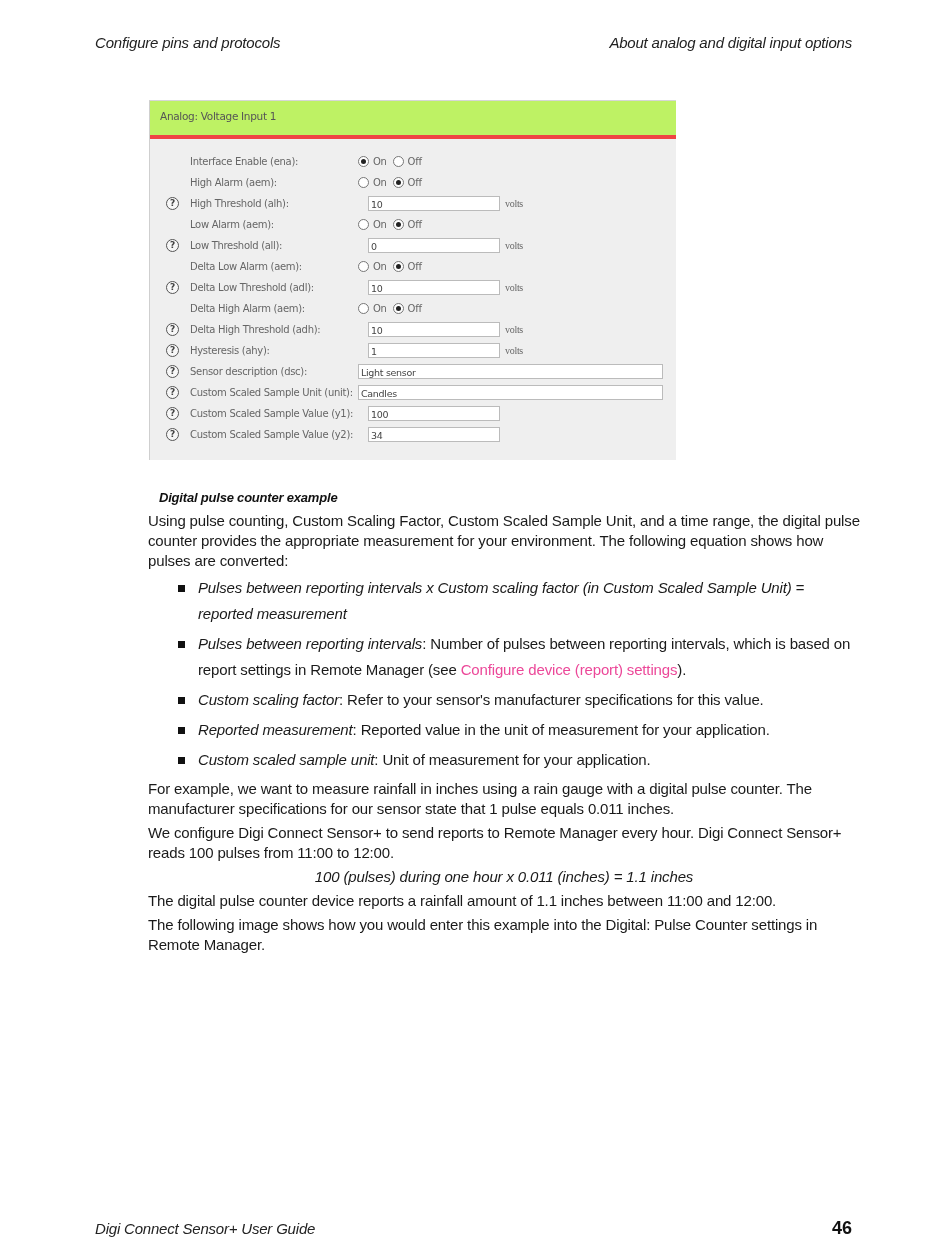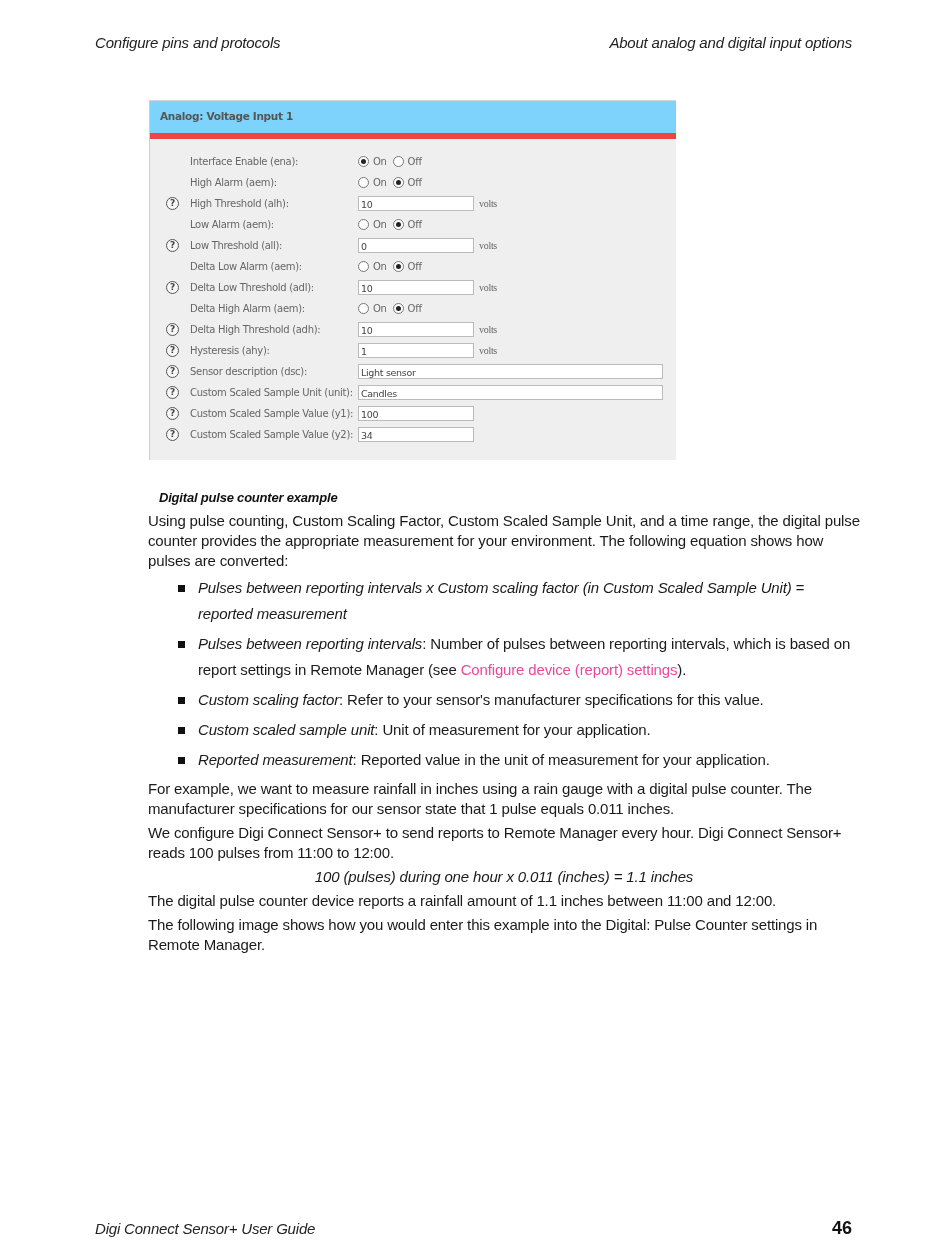--- a/index.html
+++ b/index.html
@@ -3,31 +3,31 @@
 <meta charset="utf-8">
 <style>
   * { box-sizing: border-box; margin: 0; padding: 0; }
   html, body { width: 950px; height: 1248px; background: #ffffff; }
   body { position: relative; font-family: "Liberation Sans", sans-serif; color: #1a1a1a; overflow: hidden; }
 
   .running-header { position: absolute; top: 34px; left: 95px; right: 98px; height: 22px; display: flex; justify-content: space-between; font-style: italic; font-size: 15px; color: #222; letter-spacing: -0.2px; }
 
   
   .shot { position: absolute; left: 149px; top: 100px; width: 527px; height: 360px; border-left: 1px solid #cfcfcf; border-top: 1px solid #d6d6d6; }
-  .shot-head { height: 38px; background: #7dd3fc; border-bottom: 6px solid #ef4444; padding: 9px 0 0 10px; font-size: 10.5px; font-weight: bold; color: #555; font-family: "DejaVu Sans", sans-serif; letter-spacing: -0.3px; }
+  .shot-head { height: 38px; background: #bef264; border-bottom: 4px solid #ef4444; padding: 9px 0 0 10px; font-size: 10.5px; font-weight: normal; color: #555; font-family: "DejaVu Sans", sans-serif; letter-spacing: -0.3px; }
   .shot-body { position: absolute; top: 38px; left: 0; right: 0; bottom: 0; background: #efefef; padding-left: 8px; }
   .frow { position: absolute; left: 0; right: 0; height: 18px; display: flex; align-items: center; font-family: "DejaVu Sans", sans-serif; font-size: 10px; color: #666; letter-spacing: -0.3px; }
   .help { position: absolute; left: 16px; width: 13px; height: 13px; border: 1px solid #555; border-radius: 50%; font-size: 9px; line-height: 11px; text-align: center; color: #444; font-weight: bold; background: #f7f7f7; }
   .flabel { position: absolute; left: 40px; white-space: nowrap; }
   .fctl { position: absolute; left: 208px; display: flex; align-items: center; }
   .radio { width: 11px; height: 11px; border: 1px solid #777; border-radius: 50%; background: #fff; display: inline-flex; align-items: center; justify-content: center; margin-right: 4px; }
   .radio.on::after { content: ""; width: 5px; height: 5px; background: #222; border-radius: 50%; }
   .rlabel { margin-right: 6px; color: #666; }
   .tinput { height: 15px; border: 1px solid #bbb; background: #fff; font-size: 9.5px; color: #444; padding: 2px 2px 0 2px; font-family: "DejaVu Sans", sans-serif; white-space: nowrap; overflow: hidden; }
-  .tinput.short { width: 116px; }
+  .tinput.short { width: 132px; margin-left: 10px; }
   .tinput.long { width: 305px; }
   .unit { margin-left: 5px; color: #666; font-family: Liberation Serif, serif; }
 
   
   .doc { position: absolute; left: 148px; top: 490px; width: 712px; }
   h2.section-title { font-style: italic; font-weight: bold; font-size: 13px; color: #111; margin-bottom: 6px; letter-spacing: -0.2px; margin-left: 11px; }
   p.para { font-size: 15px; line-height: 20px; color: #1a1a1a; margin-bottom: 4px; letter-spacing: -0.15px; }
   ul.bullets { list-style: none; margin: 0 0 6px 30px; }
   ul.bullets li { position: relative; padding-left: 20px; font-size: 15px; line-height: 26px; margin-bottom: 4px; letter-spacing: -0.15px; }
   ul.bullets li::before { content: ""; position: absolute; left: 0; top: 10px; width: 7px; height: 7px; background: #111; }
@@ -173,24 +173,24 @@
     <li>
       <span class="it">Pulses between reporting intervals  x  Custom scaling factor (in Custom Scaled Sample Unit) = reported measurement</span>
     </li>
     <li>
       <span class="it">Pulses between reporting intervals</span><span>: Number of pulses between reporting intervals, which is based on report settings in Remote Manager (see </span><a class="xref" href="#">Configure device (report) settings</a><span>).</span>
     </li>
     <li>
       <span class="it">Custom scaling factor</span><span>: Refer to your sensor's manufacturer specifications for this value.</span>
     </li>
     <li>
+      <span class="it">Reported measurement</span><span>: Reported value in the unit of measurement for your application.</span>
+    </li>
+    <li>
       <span class="it">Custom scaled sample unit</span><span>: Unit of measurement for your application.</span>
-    </li>
-    <li>
-      <span class="it">Reported measurement</span><span>: Reported value in the unit of measurement for your application.</span>
     </li>
   </ul>
   <p class="para">For example, we want to measure rainfall in inches using a rain gauge with a digital pulse counter. The manufacturer specifications for our sensor state that 1 pulse equals 0.011 inches.</p>
   <p class="para">We configure Digi Connect Sensor+ to send reports to Remote Manager every hour. Digi Connect Sensor+ reads 100 pulses from 11:00 to 12:00.</p>
   <p class="equation">100 (pulses) during one hour x 0.011 (inches) = 1.1 inches</p>
   <p class="para">The digital pulse counter device reports a rainfall amount of 1.1 inches between 11:00 and 12:00.</p>
   <p class="para">The following image shows how you would enter this example into the Digital: Pulse Counter settings in Remote Manager.</p>
 </div>
 
 <div class="running-footer">

